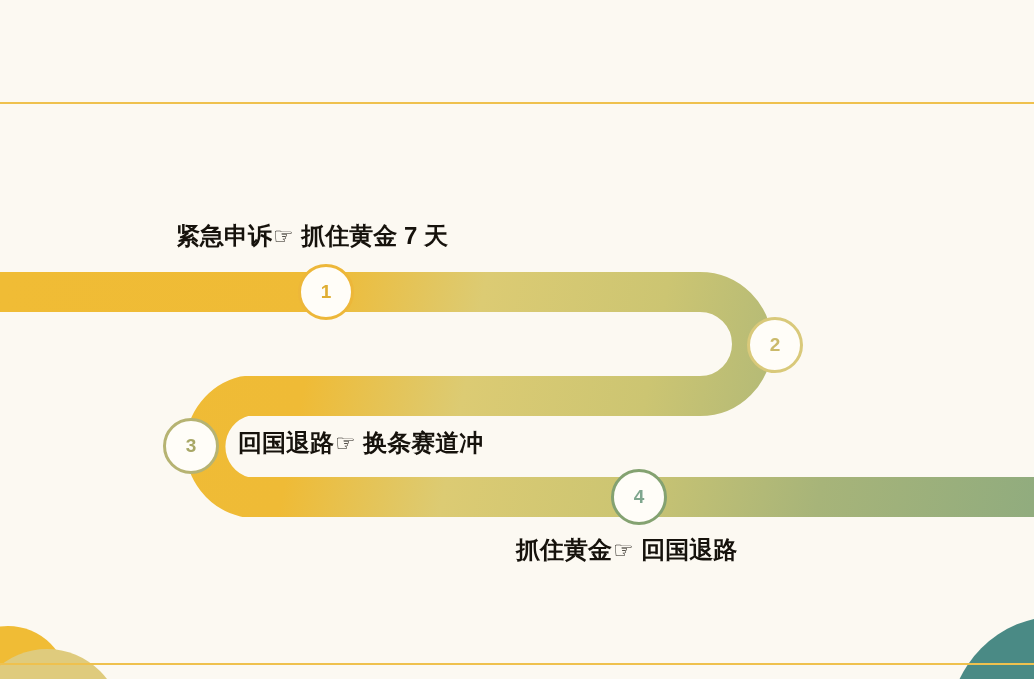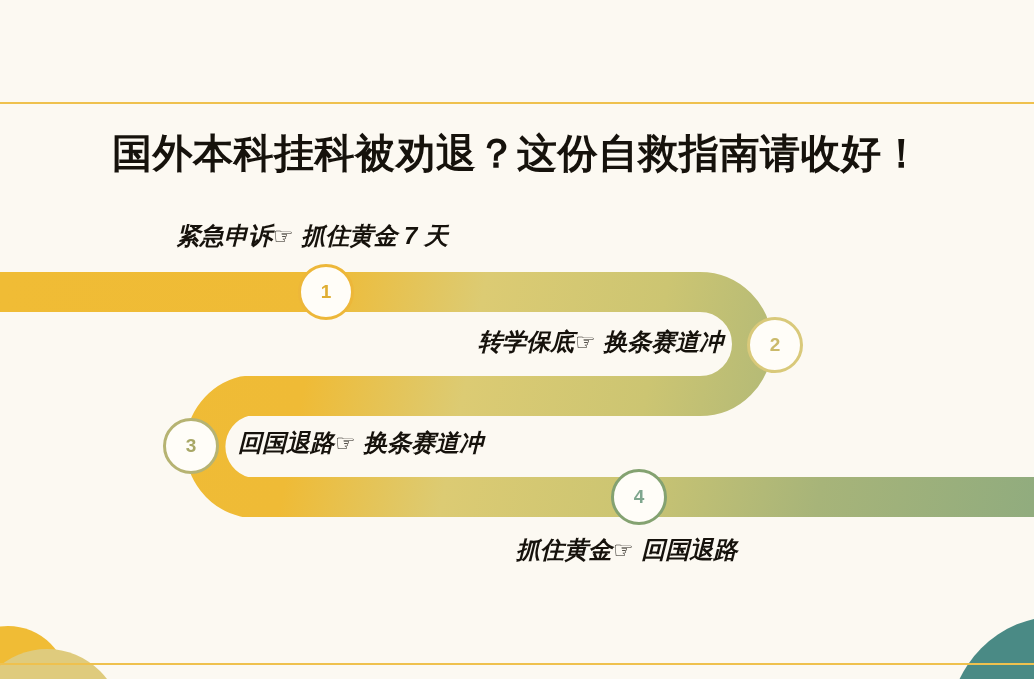--- a/index.html
+++ b/index.html
@@ -86,21 +86,20 @@
   }
 
   
   .step-label {
     position: absolute;
     font-size: 24px;
     font-weight: bold;
     color: #16120C;
     white-space: nowrap;
     line-height: 1;
-    font-style: italic;
   }
   .step-label .hand {
     font-weight: normal;
     font-size: 23px;
     padding: 0 1px;
   }
   .label-1 { left: 176px; top: 224px; }
   .label-2 { left: 478px; top: 330px; }
   .label-3 { left: 238px; top: 431px; }
   .label-4 { left: 516px; top: 538px; }
@@ -144,21 +143,20 @@
 <body>
 
 <div id="canvas">
 
   <div class="rule rule-top"></div>
 
   <div class="deco deco-amber"></div>
   <div class="deco deco-gold"></div>
   <div class="deco deco-teal"></div>
 
-  <div class="title">国外本科挂科被劝退？这份自救指南请收好！</div>
 
   <svg id="ribbon" viewBox="0 0 1034 679" width="1034" height="679" xmlns="http://www.w3.org/2000/svg">
     <defs>
       <linearGradient id="bandGrad" gradientUnits="userSpaceOnUse" x1="0" y1="292" x2="1034" y2="497">
         <stop offset="0.00" stop-color="#F0BC35"></stop>
         <stop offset="0.30" stop-color="#EFBB36"></stop>
         <stop offset="0.45" stop-color="#DCCB73"></stop>
         <stop offset="0.62" stop-color="#CCC572"></stop>
         <stop offset="0.80" stop-color="#A7B479"></stop>
         <stop offset="1.00" stop-color="#91AC7E"></stop>
@@ -169,23 +167,20 @@
              A 52 52 0 0 1 700 396
              L 245 396
              A 52 52 0 0 0 245 497
              L 1074 497" fill="none" stroke="url(#bandGrad)" stroke-width="40" stroke-linecap="butt" stroke-linejoin="round"></path>
   </svg>
 
   <div class="step-label label-1">
     <span>紧急申诉</span><span class="hand">☞</span> <span>抓住黄金 7 天</span>
   </div>
 
-  <div class="step-label label-2">
-    <span>转学保底</span><span class="hand">☞</span> <span>换条赛道冲</span>
-  </div>
 
   <div class="step-label label-3">
     <span>回国退路</span><span class="hand">☞</span> <span>换条赛道冲</span>
   </div>
 
   <div class="step-label label-4">
     <span>抓住黄金</span><span class="hand">☞</span> <span>回国退路</span>
   </div>
 
   <div class="marker marker-1">1</div>

